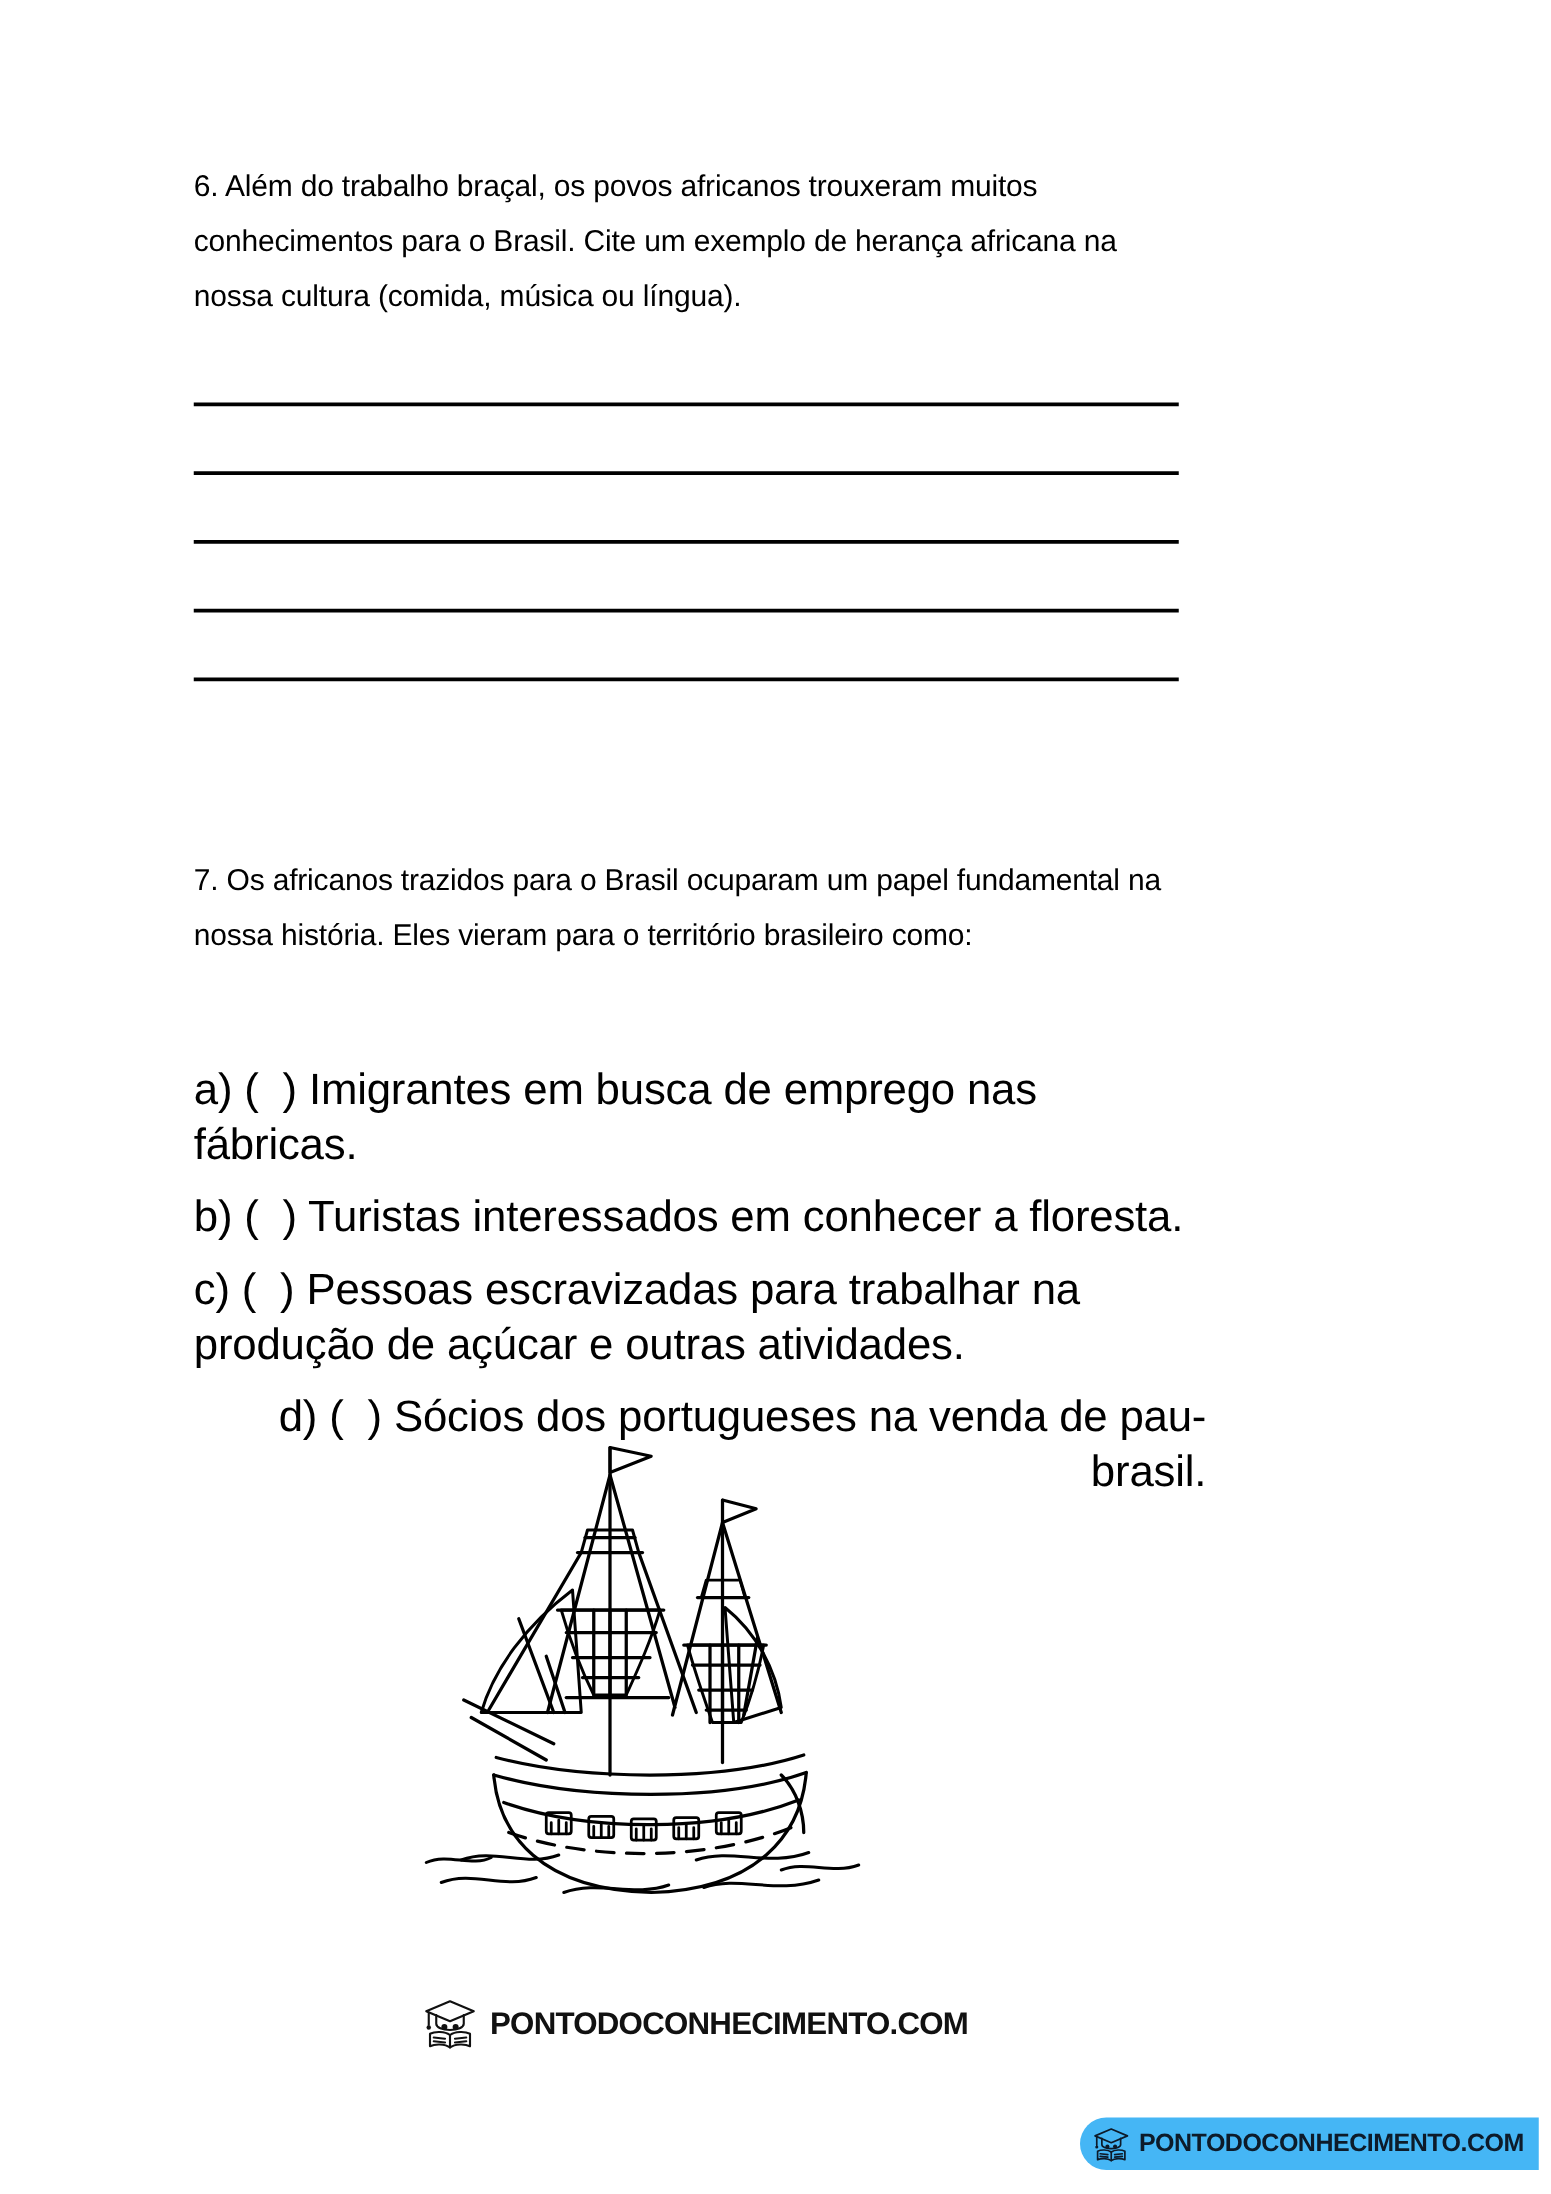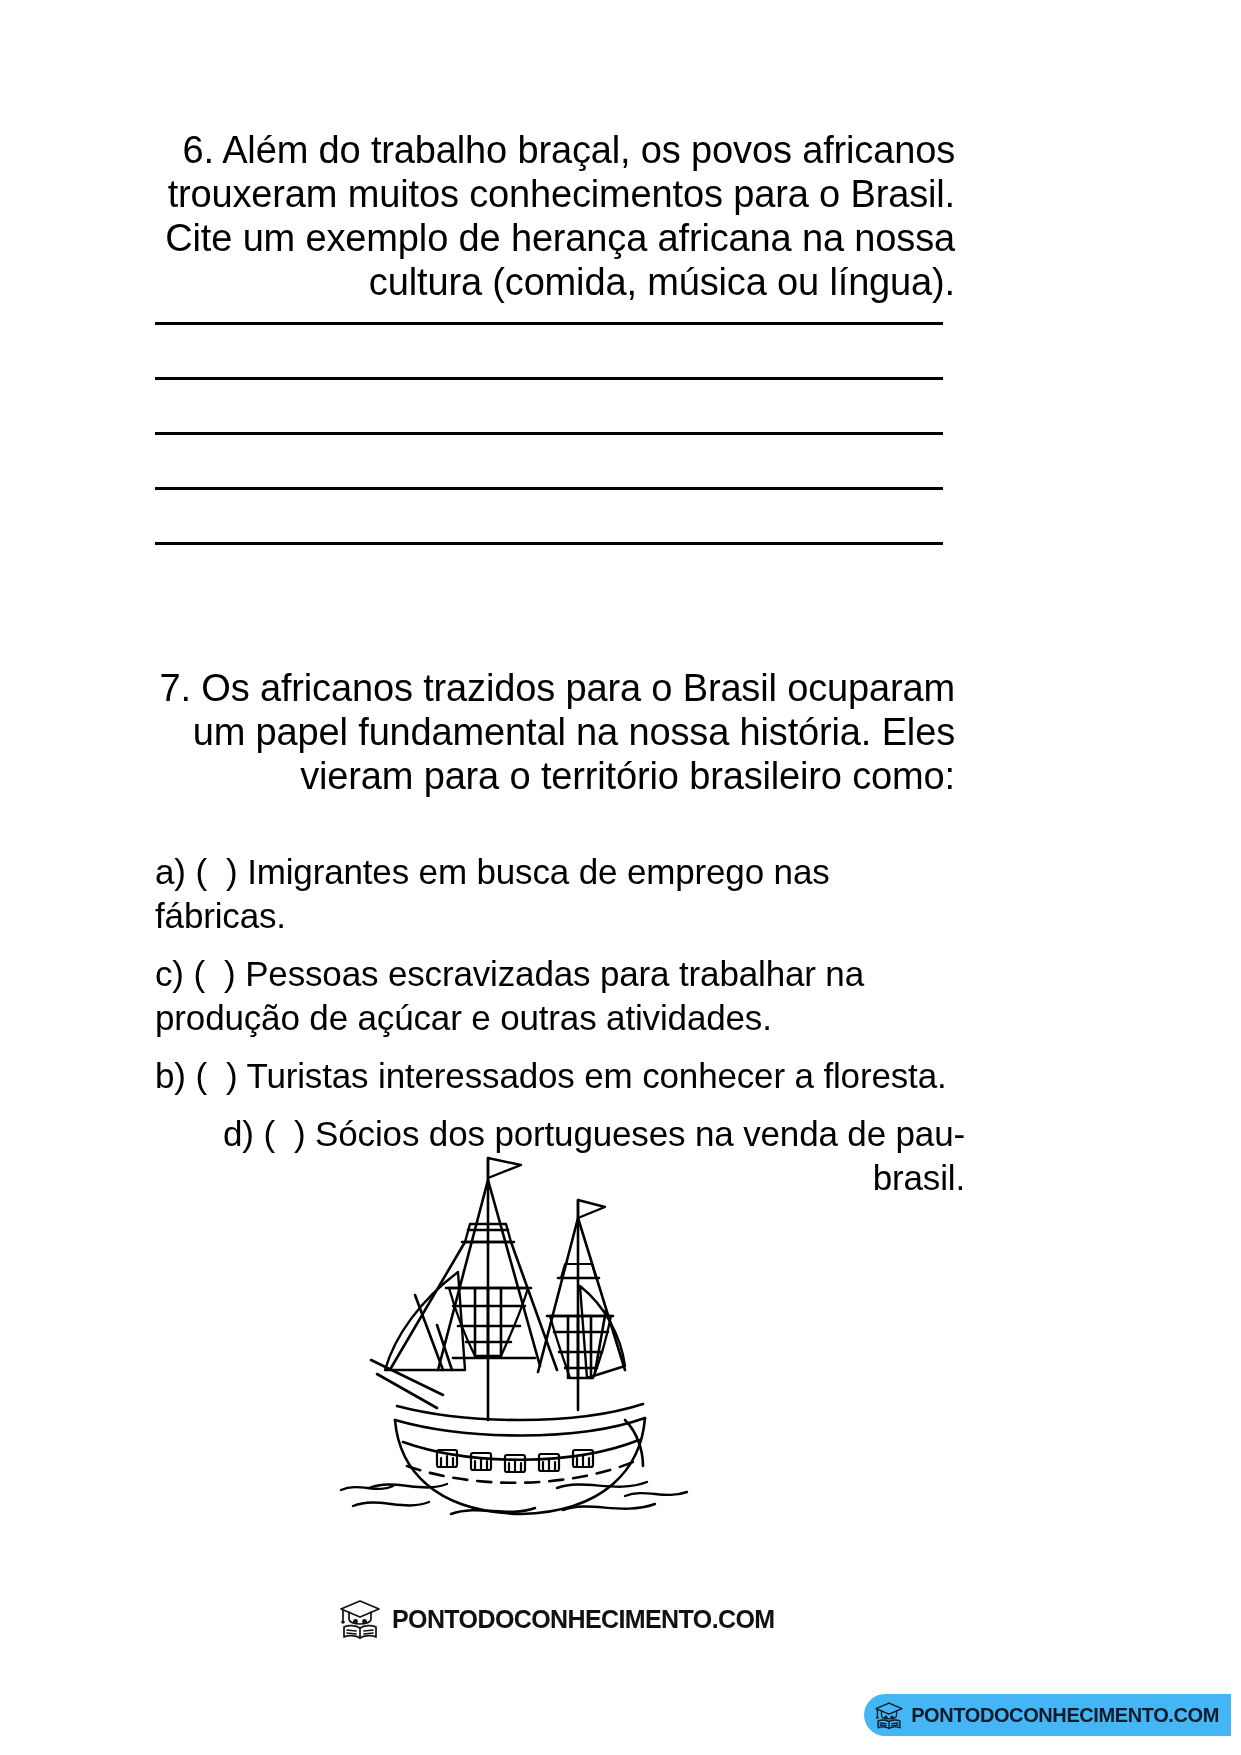--- a/index.html
+++ b/index.html
@@ -17,40 +17,40 @@
   }
 
   .page {
     position: absolute;
     inset: 0;
     background: #ffffff;
   }
 
   
   .question-text {
-    font-size: 38px;
+    font-size: 24px;
     line-height: 44px;
     letter-spacing: -0.15px;
     color: #000;
-    text-align: right;
+    text-align: left;
     white-space: pre-wrap;
   }
 
   #q6-block { position: absolute; left: 155px; top: 128px; width: 800px; }
 
   
   #answer-lines { position: absolute; left: 155px; top: 322px; width: 788px; }
   .answer-line {
     height: 0;
     border-top: 3px solid #000;
     margin-bottom: 52px;
   }
   .answer-line:last-child { margin-bottom: 0; }
 
-  #q7-block { position: absolute; left: 155px; top: 666px; width: 800px; }
+  #q7-block { position: absolute; left: 155px; top: 683px; width: 800px; }
 
   
   #options-block { position: absolute; left: 155px; top: 850px; width: 810px; }
   .option {
     font-size: 35px;
     line-height: 44px;
     letter-spacing: -0.15px;
     margin-bottom: 14px;
     white-space: pre-wrap;
   }
@@ -122,22 +122,22 @@
     <div class="answer-line"></div>
     <div class="answer-line"></div>
   </div>
 
   <div id="q7-block">
     <div class="question-text">7. Os africanos trazidos para o Brasil ocuparam um papel fundamental na nossa história. Eles vieram para o território brasileiro como:</div>
   </div>
 
   <div id="options-block">
     <div class="option">a) (  ) Imigrantes em busca de emprego nas fábricas.</div>
+    <div class="option">b) (  ) Turistas interessados em conhecer a floresta.</div>
     <div class="option">c) (  ) Pessoas escravizadas para trabalhar na produção de açúcar e outras atividades.</div>
-    <div class="option">b) (  ) Turistas interessados em conhecer a floresta.</div>
     <div class="option">d) (  ) Sócios dos portugueses na venda de pau-brasil.</div>
   </div>
 
   <div id="ship-figure">
     <svg viewBox="0 0 390 400" xmlns="http://www.w3.org/2000/svg" fill="none" stroke="#000" stroke-width="2.6" stroke-linecap="round" stroke-linejoin="round">
 
       <line x1="163" y1="38" x2="163" y2="300"></line>
 
       <path d="M163 38 L196 45 L163 58 Z" stroke-width="2.4"></path>
 

